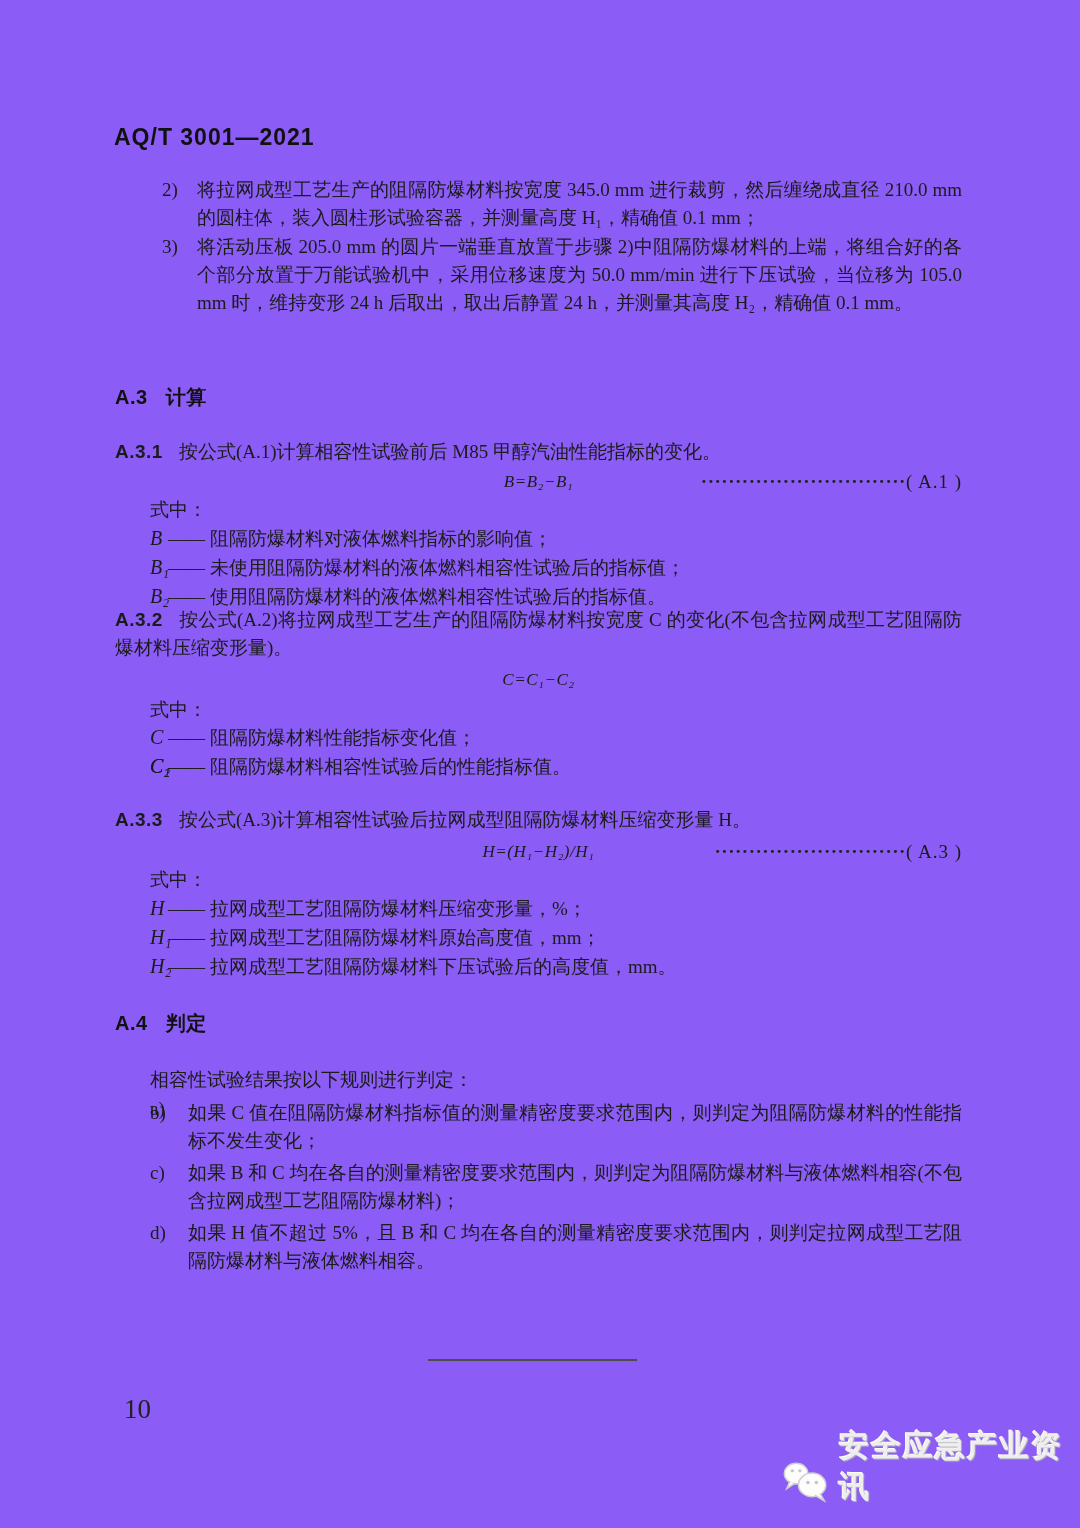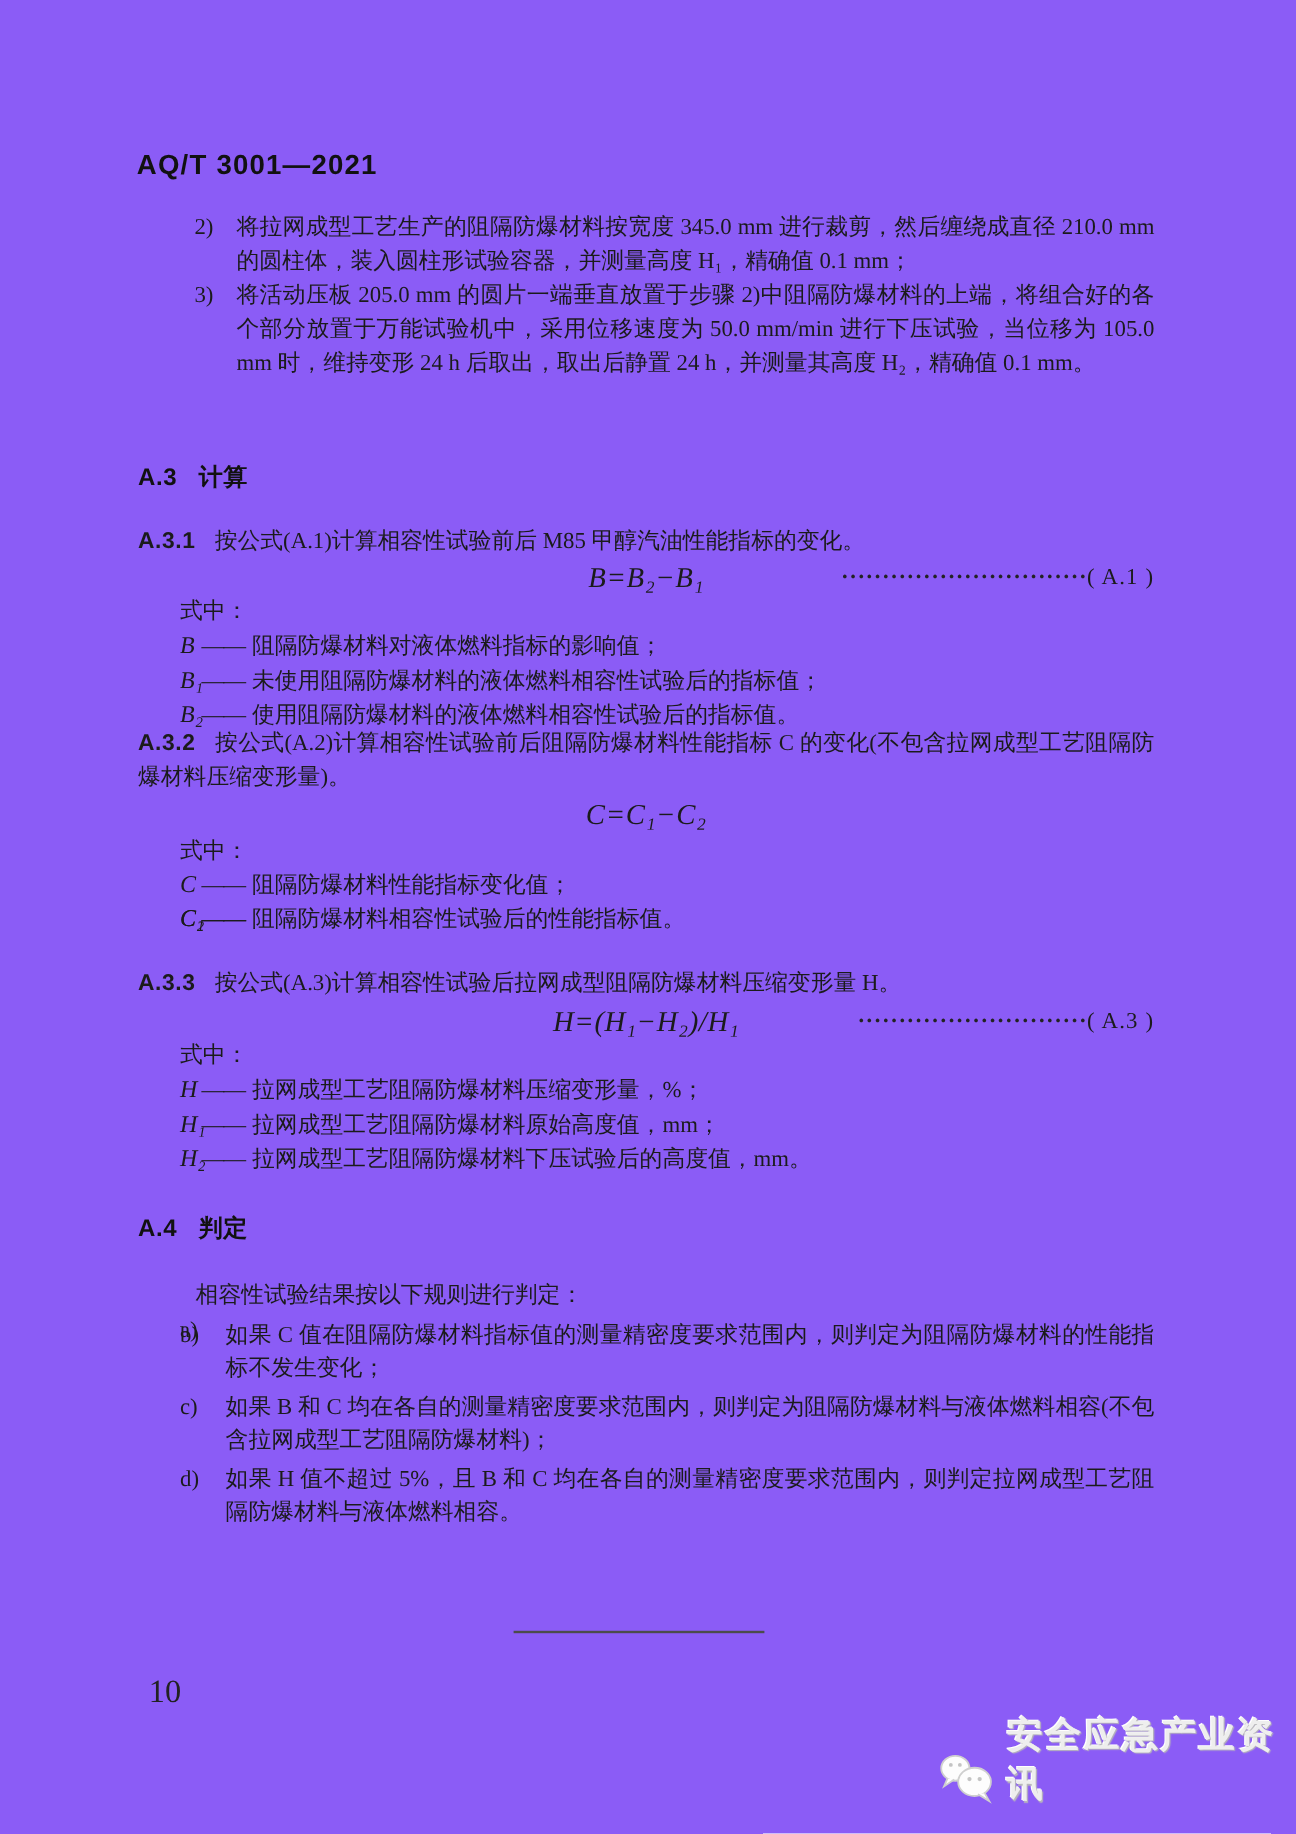--- a/index.html
+++ b/index.html
@@ -35,21 +35,21 @@
   }
   .sec-head .num{margin-right:18px;}
   .para{line-height:28px;text-align:justify;}
   .para .pnum{
     font-family:"Liberation Sans","DejaVu Sans",sans-serif;
     font-weight:bold;margin-right:16px;letter-spacing:.5px;
   }
   .formula-row{height:28px;line-height:28px;}
   .formula-row .expr{
     position:absolute;left:0;right:0;text-align:center;
-    font-style:italic;font-size:24px;letter-spacing:.5px;
+    font-style:italic;font-size:17px;letter-spacing:.5px;
   }
   .formula-row .tail{
     position:absolute;right:0;top:0;white-space:nowrap;
   }
   .formula-row .dots{
     letter-spacing:.5px;font-weight:bold;color:#222;
   }
   .formula-row .ref{letter-spacing:1px;}
   .where{line-height:28px;}
   .defs .def{
@@ -67,21 +67,21 @@
     letter-spacing:-1px;white-space:nowrap;
   }
   .judgments .j-item{
     position:relative;
     padding-left:73px;
     line-height:28px;
     text-align:justify;
     margin-bottom:4px;
   }
   .j-item .marker{position:absolute;left:35px;top:0;}
-  .intro{line-height:28px;margin-left:13px;}
+  .intro{line-height:28px;}
   .end-rule{
     left:428px;top:1359px;width:209px;height:2px;background:#4c4c4c;
   }
   .page-number{left:124px;top:1394px;font-size:27px;color:#222;}
   .footer-mark{
     left:782px;top:1452px;height:56px;
     display:flex;align-items:flex-end;
   }
   .footer-mark .wm-text{
     font-family:"Liberation Sans","DejaVu Sans",sans-serif;
@@ -138,21 +138,21 @@
       <span>未使用阻隔防爆材料的液体燃料相容性试验后的指标值；</span>
     </div>
     <div class="def">
       <span class="sym">B₂</span>
       <span class="dash">——</span>
       <span>使用阻隔防爆材料的液体燃料相容性试验后的指标值。</span>
     </div>
   </div>
 
   <div class="abs content para" style="top:606px;">
-    <span class="pnum">A.3.2</span><span>按公式(A.2)计算相容性试验前后阻隔防爆材料性能指标 C 的变化(不包含拉网成型工艺阻隔防爆材料压缩变形量)。</span>
+    <span class="pnum">A.3.2</span><span>按公式(A.2)将拉网成型工艺生产的阻隔防爆材料按宽度 C 的变化(不包含拉网成型工艺阻隔防爆材料压缩变形量)。</span>
   </div>
 
   <div class="abs content formula-row" style="top:666px;">
     <span class="expr">C=C₁−C₂</span>
   </div>
 
   <div class="abs where" style="left:150px;top:696px;">式中：</div>
 
   <div class="abs content defs" style="top:723px;">
     <div class="def">

